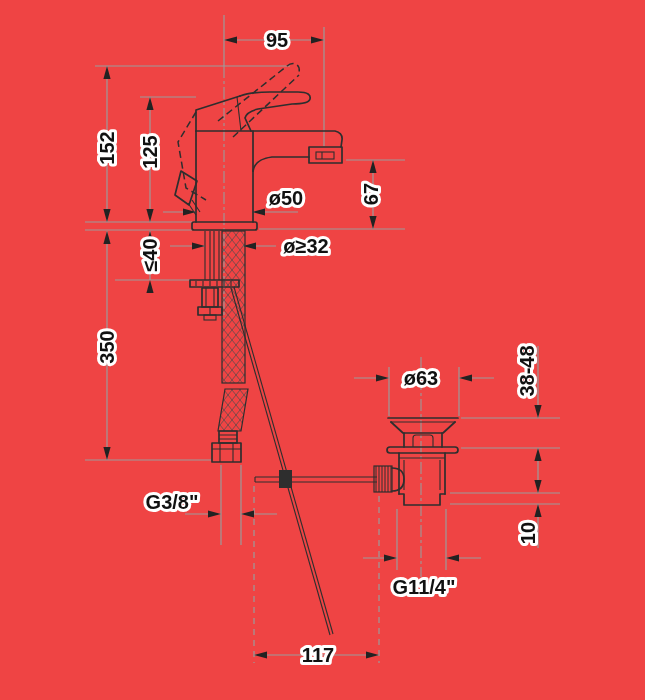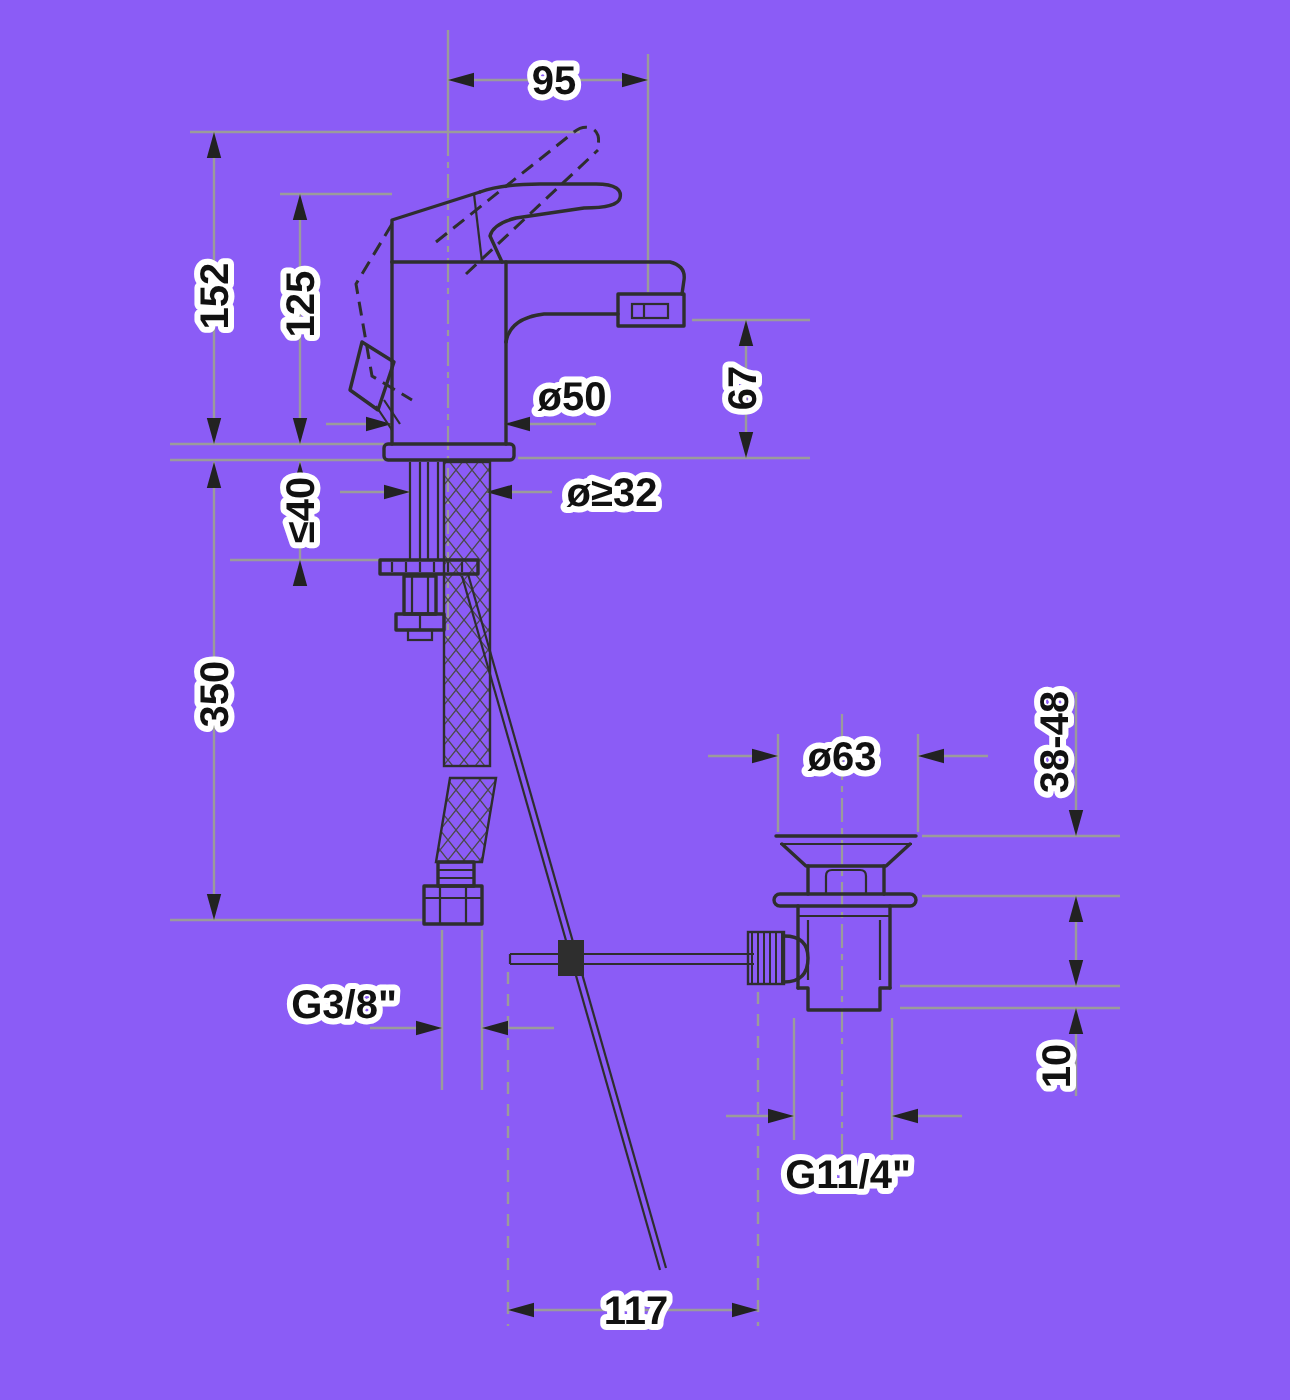--- a/index.html
+++ b/index.html
@@ -1,16 +1,16 @@
 <!DOCTYPE html>
 <html><head>
 <meta charset="utf-8">
 <style>
   html,body{margin:0;padding:0;background:#ffffff;}
-  .stage{width:645px;height:700px;position:relative;background:#8b5cf6;overflow:hidden;}
+  .stage{width:645px;height:700px;position:relative;background:#ef4444;overflow:hidden;}
   svg{display:block;}
   text{font-family:"Liberation Sans","DejaVu Sans",sans-serif;font-weight:bold;fill:#111;
        paint-order:stroke;stroke:#ffffff;stroke-width:6px;stroke-linejoin:round;}
   .lbl{font-size:20px;}
   .part{stroke:#2e2e2e;stroke-width:1.7;fill:none;stroke-linecap:round;stroke-linejoin:round;}
   .partthin{stroke:#2e2e2e;stroke-width:1.1;fill:none;}
   .dash{stroke:#2e2e2e;stroke-width:1.5;fill:none;stroke-dasharray:7 4;}
   .dim{stroke:#9b9b9b;stroke-width:1.2;fill:none;}
   .dimdash{stroke:#9b9b9b;stroke-width:1.2;fill:none;stroke-dasharray:6 5;}
   .center{stroke:#9b9b9b;stroke-width:1.1;fill:none;stroke-dasharray:12 3 3 3;}

